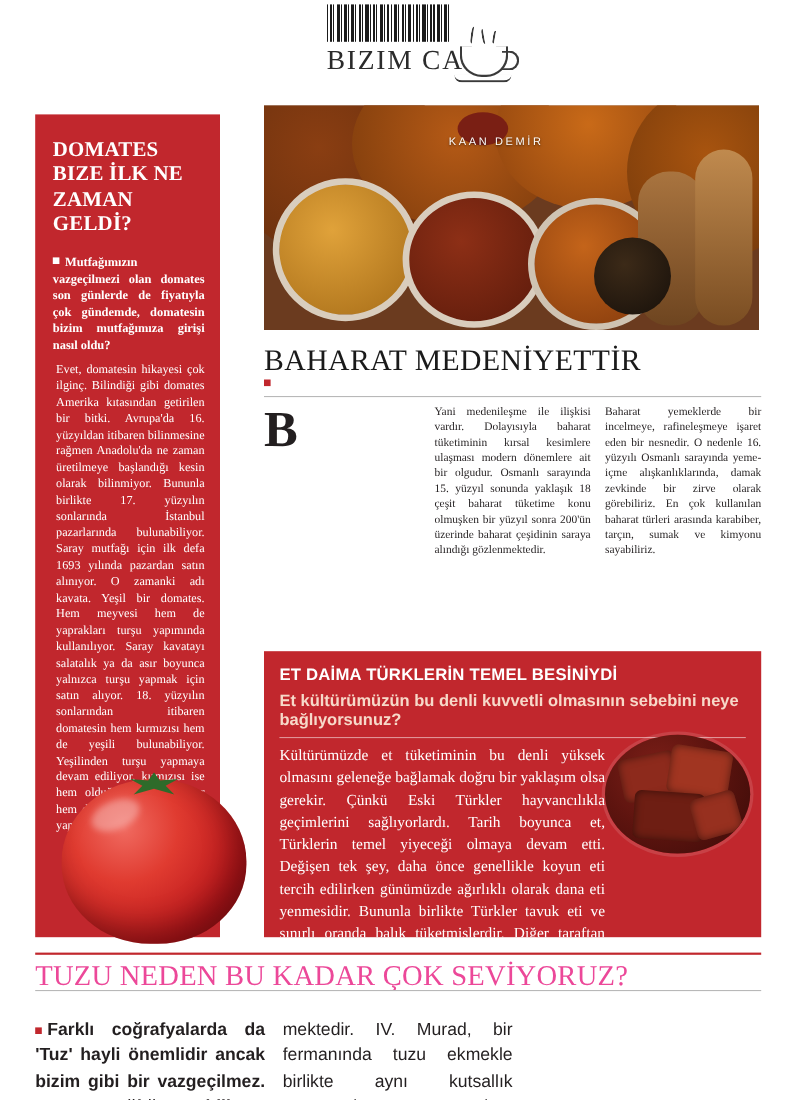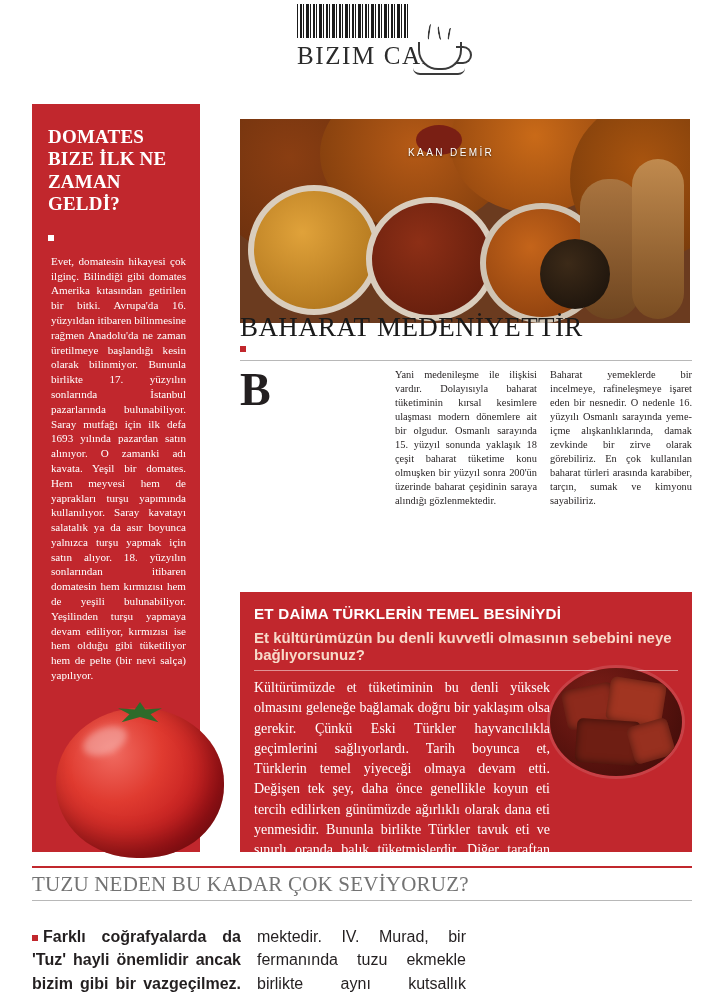--- a/index.html
+++ b/index.html
@@ -143,21 +143,21 @@
     position: absolute;
     left: 62px; top: -6px;
     width: 44px; height: 22px;
     background: #2e6b2a;
     clip-path: polygon(50% 0%, 62% 34%, 100% 28%, 74% 56%, 92% 92%, 50% 68%, 8% 92%, 26% 56%, 0% 28%, 38% 34%);
   }
 
   
   .spice-photo {
     position: absolute;
-    left: 240px; top: 119px;
+    left: 240px; top: 96px;
     width: 450px; height: 204px;
     overflow: hidden;
     background: #6b3b1f;
   }
   .sp {
     position: absolute;
     border-radius: 50%;
   }
   .photo-credit {
     position: absolute;
@@ -277,22 +277,22 @@
   
   .tuzu-rule-top {
     position: absolute;
     left: 32px; top: 866px;
     width: 660px; height: 2px;
     background: #c1272d;
   }
   .tuzu-title {
     position: absolute;
     left: 32px; top: 872px;
-    font-size: 21px;
-    color: #737373;
+    font-size: 26px;
+    color: #ec4899;
     letter-spacing: 0.2px;
   }
   .tuzu-rule-bottom {
     position: absolute;
     left: 32px; top: 900px;
     width: 660px; height: 1px;
     background: #b8b8b8;
   }
   .tuzu-cols {
     position: absolute;
@@ -330,21 +330,21 @@
     <div class="steam s3"></div>
     <div class="cup-body"></div>
     <div class="cup-handle"></div>
     <div class="cup-saucer"></div>
   </div>
 </div>
 
 <div class="left-col">
   <div class="left-title">DOMATES BIZE İLK NE ZAMAN GELDİ?</div>
   <div class="left-lead">
-    <span class="sq"></span>
+    <span class="sq"></span><span>Mutfağımızın vazgeçilmezi olan domates son günlerde de fiyatıyla çok gündemde, domatesin bizim mutfağımıza girişi nasıl oldu?</span>
   </div>
   <div class="left-body">Evet, domatesin hikayesi çok ilginç. Bilindiği gibi domates Amerika kıtasından getirilen bir bitki. Avrupa'da 16. yüzyıldan itibaren bilinmesine rağmen Anadolu'da ne zaman üretilmeye başlandığı kesin olarak bilinmiyor. Bununla birlikte 17. yüzyılın sonlarında İstanbul pazarlarında bulunabiliyor. Saray mutfağı için ilk defa 1693 yılında pazardan satın alınıyor. O zamanki adı kavata. Yeşil bir domates. Hem meyvesi hem de yaprakları turşu yapımında kullanılıyor. Saray kavatayı salatalık ya da asır boyunca yalnızca turşu yapmak için satın alıyor. 18. yüzyılın sonlarından itibaren domatesin hem kırmızısı hem de yeşili bulunabiliyor. Yeşilinden turşu yapmaya devam ediliyor, kırmızısı ise hem olduğu gibi tüketiliyor hem de pelte (bir nevi salça) yapılıyor.</div>
   <div class="tomato">
     <div class="tomato-stem"></div>
     <div class="shine"></div>
   </div>
 </div>
 
 <div class="spice-photo">
 

